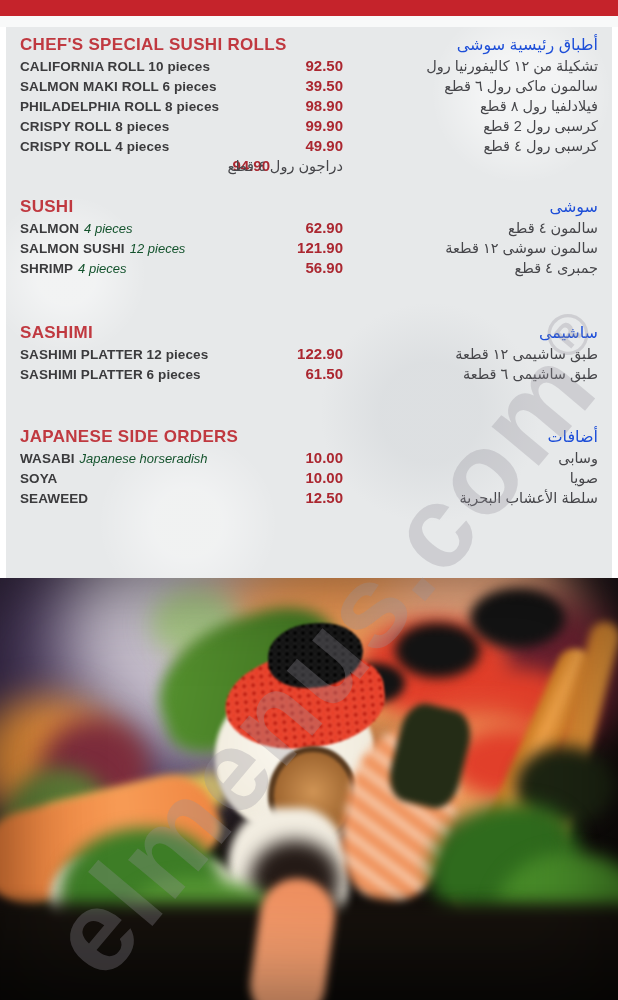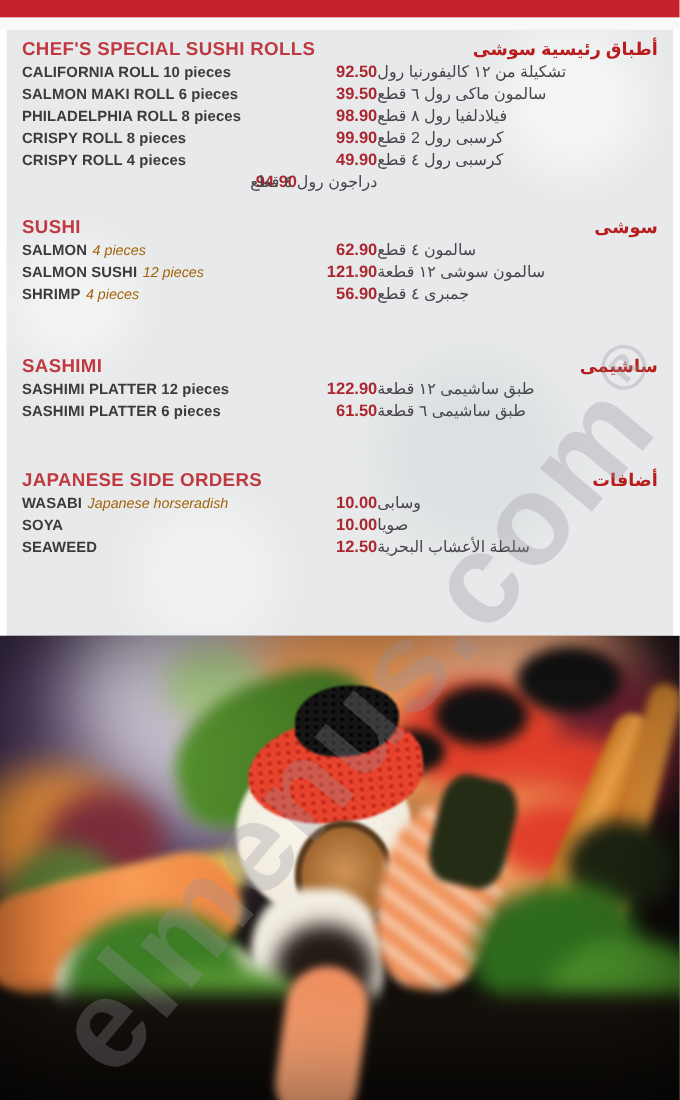--- a/index.html
+++ b/index.html
@@ -14,28 +14,28 @@
   .menu::before { content:""; position:absolute; inset:0; pointer-events:none;
     background:
       radial-gradient(circle at 85% 12%, rgba(255,255,255,.5) 0 40px, transparent 90px),
       radial-gradient(circle at 10% 45%, rgba(255,255,255,.45) 0 30px, transparent 80px),
       radial-gradient(circle at 70% 70%, rgba(190,195,200,.25) 0 50px, transparent 110px),
       radial-gradient(circle at 30% 90%, rgba(255,255,255,.4) 0 35px, transparent 90px);
   }
 
   .sec-head { display:flex; justify-content:space-between; align-items:baseline; height:20px; margin-bottom:2px; position:relative; }
   .hen { color:#c03940; font-size:17px; font-weight:bold; letter-spacing:.3px; }
-  .har { color:#b91c1c; font-size:16px; font-weight:bold; direction:rtl; }
+  .har { color:#1d4ed8; font-size:16px; font-weight:normal; direction:rtl; }
 
   .row { display:grid; grid-template-columns:250px 73px 1fr; align-items:baseline; height:20px; position:relative; }
   .nm  { font-weight:bold; color:#3b3b3d; font-size:13.5px; letter-spacing:.1px; white-space:nowrap; }
   .dt  { font-weight:bold; color:#3b3b3d; font-size:13.5px; margin-left:5px; }
-  .dt.it { font-style:italic; font-weight:normal; color:#a16207; font-size:13px; }
+  .dt.it { font-style:italic; font-weight:normal; color:#14532d; font-size:13px; }
   .pr  { color:#ab2730; font-weight:bold; font-size:15px; text-align:right; }
-  .arc { text-align:left; direction:rtl; color:#46464a; font-size:14.5px; white-space:nowrap; }
+  .arc { text-align:right; direction:rtl; color:#46464a; font-size:14.5px; white-space:nowrap; }
 
   .sec2 { margin-top:20px; } .sec3 { margin-top:44px; } .sec4 { margin-top:42px; }
   .foot { margin-top:20px; display:flex; justify-content:space-between; align-items:baseline; position:relative; }
   .fen { color:#c03940; font-weight:bold; font-size:16px; }
   .far { color:#c03940; font-weight:bold; font-size:14.5px; direction:rtl; }
 
   
   .photo { position:absolute; top:578px; left:0; width:618px; height:422px; overflow:hidden;
            background:linear-gradient(160deg,#3a2c44 0%,#241822 22%,#15100e 55%,#070605 100%); }
   .photo::after { content:""; position:absolute; inset:0; pointer-events:none;

